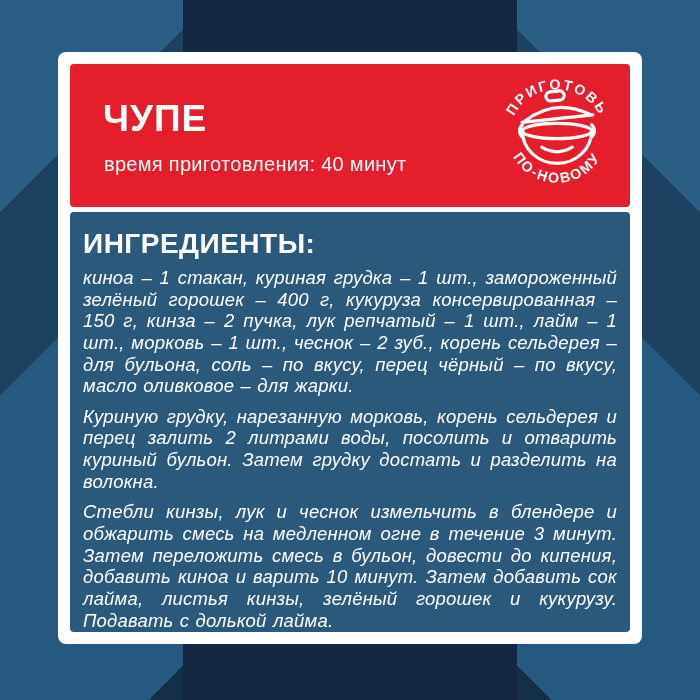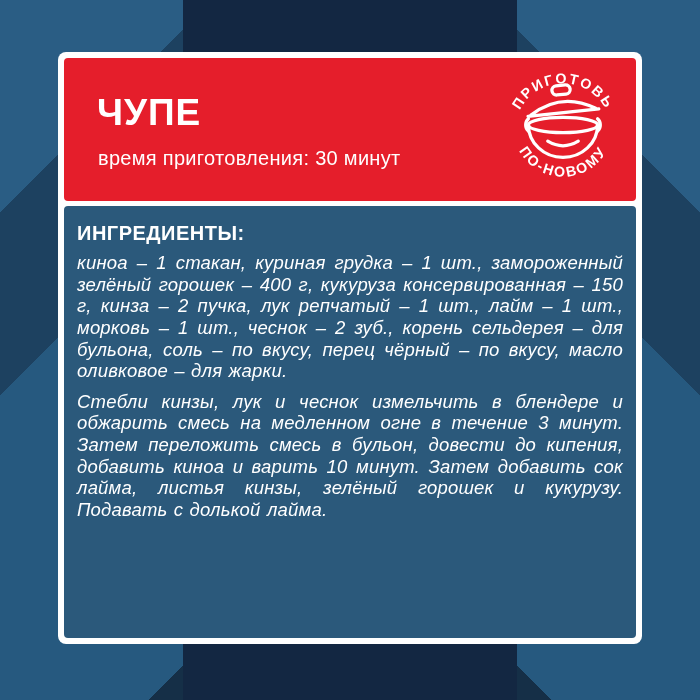--- a/index.html
+++ b/index.html
@@ -39,21 +39,21 @@
   
   .card {
     position: absolute;
     left: 58px;
     top: 52px;
     width: 584px;
     height: 592px;
     box-sizing: border-box;
     background: #ffffff;
     border-radius: 8px;
-    padding: 6px;
+    padding: 12px;
     display: flex;
     flex-direction: column;
     gap: 5px;
   }
 
   .card-header {
     position: relative;
     flex: 0 0 143px;
     background: #e51e2b;
     border-radius: 4px;
@@ -97,21 +97,21 @@
     flex: 1 1 auto;
     background: #2b597b;
     border-radius: 4px;
     color: #ffffff;
     padding: 10px 13px 10px 13px;
     box-sizing: border-box;
     overflow: hidden;
   }
   .section-heading {
     margin: 6px 0 7px 0;
-    font-size: 20px;
+    font-size: 28px;
     font-weight: bold;
     letter-spacing: 0.5px;
   }
   .panel-paragraph {
     margin: 0 0 9px 0;
     font-size: 18.5px;
     line-height: 1.17;
     text-align: justify;
     letter-spacing: 0.2px;
     word-spacing: 1px;
@@ -122,21 +122,21 @@
 <body>
 
 <div class="bg-half left"></div>
 <div class="bg-half right"></div>
 <div class="bg-center"></div>
 
 <div class="card">
 
   <div class="card-header">
     <h1 class="recipe-title">ЧУПЕ</h1>
-    <p class="recipe-subtitle">время приготовления: 30 минут</p>
+    <p class="recipe-subtitle">время приготовления: 40 минут</p>
 
     <svg class="badge" viewBox="0 0 120 120" aria-hidden="true">
       <defs>
         <path id="arcTop" d="M 13,62 A 47,47 0 0 1 107,62"></path>
         <path id="arcBottom" d="M 11,58 A 49,49 0 0 0 109,58"></path>
       </defs>
       <text text-anchor="middle">
         <textPath href="#arcTop" startOffset="50%">ПРИГОТОВЬ</textPath>
       </text>
       <text text-anchor="middle">
@@ -154,17 +154,18 @@
         <path d="M 94,50 A 8,8 0 0 1 94,62"></path>
         <path d="M 45,72 Q 60,81 75,72"></path>
       </g>
     </svg>
   </div>
 
   <div class="card-panel">
     <h2 class="section-heading">ИНГРЕДИЕНТЫ:</h2>
     <p class="panel-paragraph">киноа – 1 стакан, куриная грудка – 1 шт., замороженный зелёный горошек – 400 г, кукуруза консервированная – 150 г, кинза – 2 пучка, лук репчатый – 1 шт., лайм – 1 шт., морковь – 1 шт., чеснок – 2 зуб., корень сельдерея – для бульона, соль – по вкусу, перец чёрный – по вкусу, масло оливковое – для жарки.</p>
 
+    <p class="panel-paragraph">Куриную грудку, нарезанную морковь, корень сельдерея и перец залить 2 литрами воды, посолить и отварить куриный бульон. Затем грудку достать и разделить на волокна.</p>
     <p class="panel-paragraph">Стебли кинзы, лук и чеснок измельчить в блендере и обжарить смесь на медленном огне в течение 3 минут. Затем переложить смесь в бульон, довести до кипения, добавить киноа и варить 10 минут. Затем добавить сок лайма, листья кинзы, зелёный горошек и кукурузу. Подавать с долькой лайма.</p>
 
   </div>
 
 </div>
 
 </body></html>

